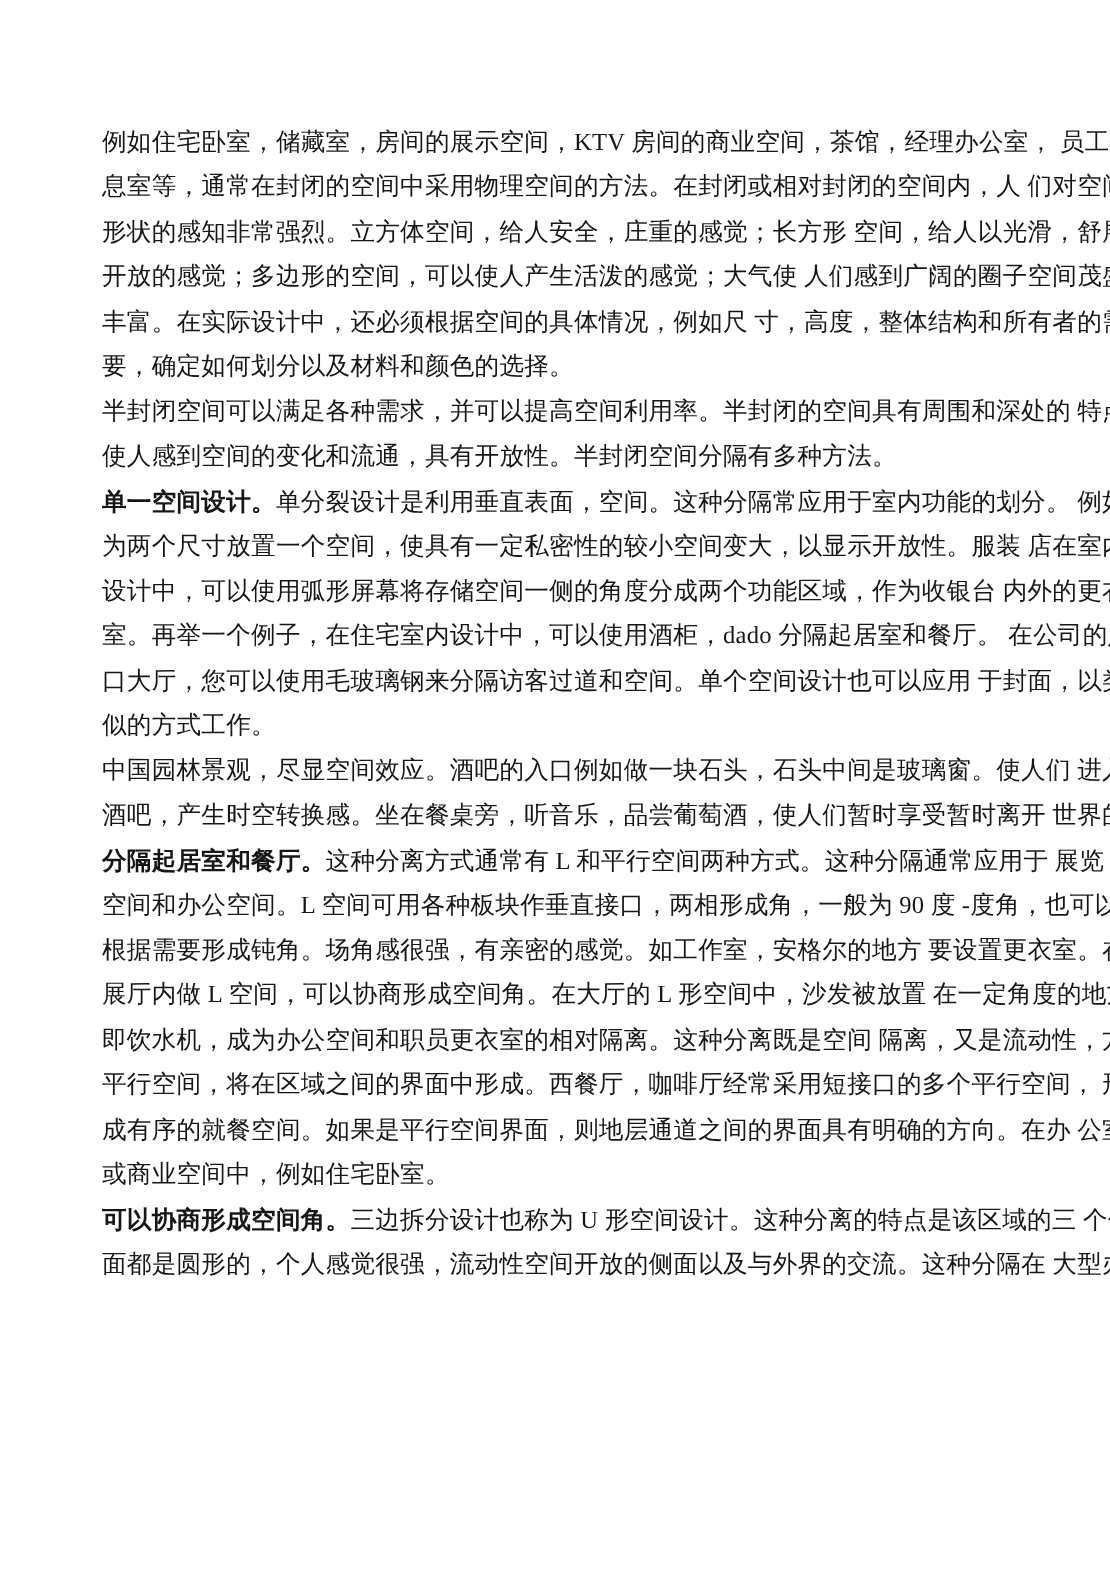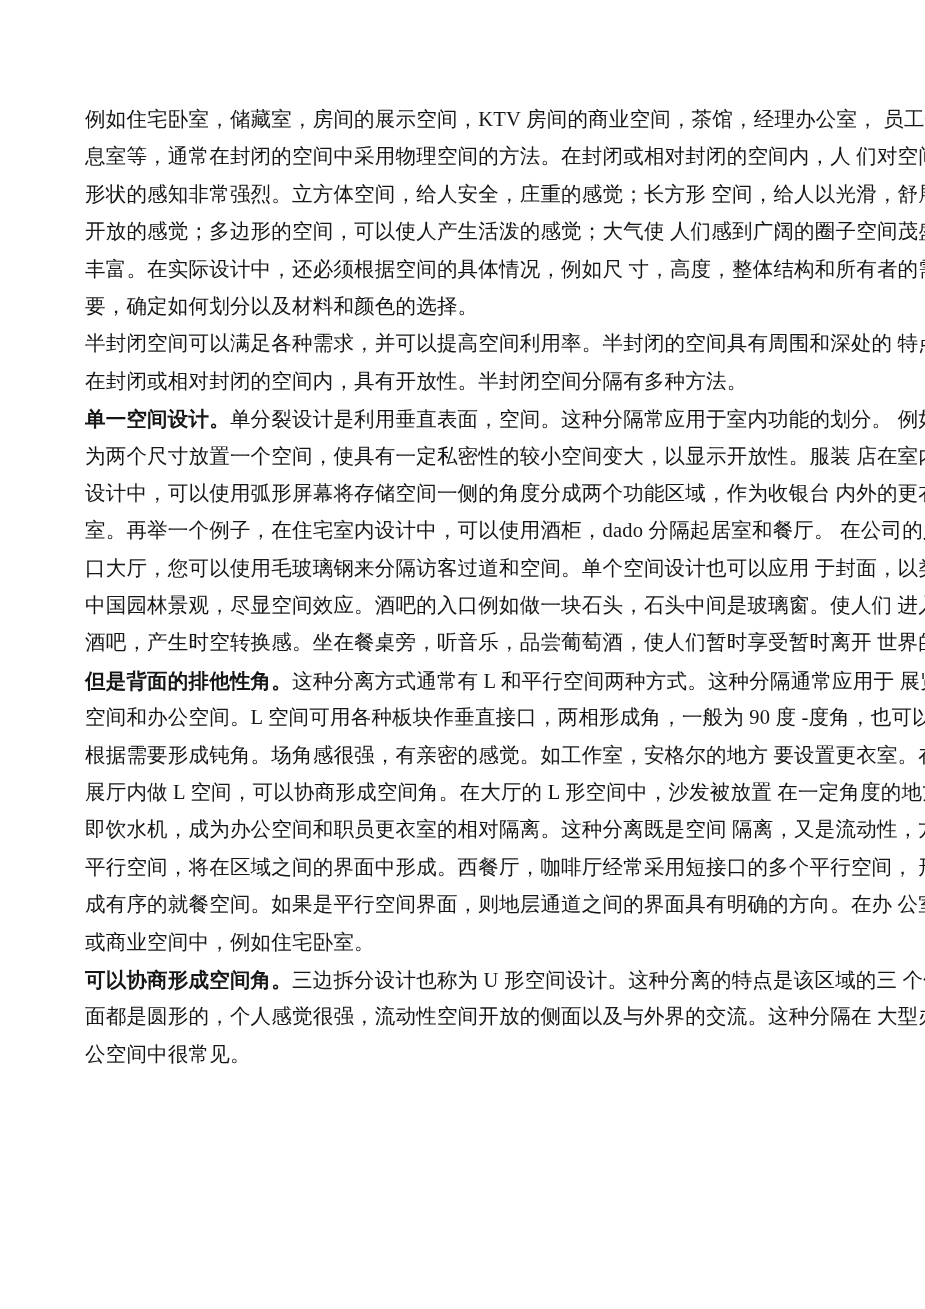--- a/index.html
+++ b/index.html
@@ -48,37 +48,37 @@
 
 <div class="page">
   <div class="line"><span>例如住宅卧室，储藏室，房间的展示空间，KTV 房间的商业空间，茶馆，经理办公室， 员工休</span></div>
   <div class="line"><span>息室等，通常在封闭的空间中采用物理空间的方法。在封闭或相对封闭的空间内，人 们对空间</span></div>
   <div class="line"><span>形状的感知非常强烈。立方体空间，给人安全，庄重的感觉；长方形 空间，给人以光滑，舒展，</span></div>
   <div class="line"><span>开放的感觉；多边形的空间，可以使人产生活泼的感觉；大气使 人们感到广阔的圈子空间茂盛，</span></div>
   <div class="line"><span>丰富。在实际设计中，还必须根据空间的具体情况，例如尺 寸，高度，整体结构和所有者的需</span></div>
   <div class="line last"><span>要，确定如何划分以及材料和颜色的选择。</span></div>
 
   <div class="line"><span>半封闭空间可以满足各种需求，并可以提高空间利用率。半封闭的空间具有周围和深处的 特点，</span></div>
-  <div class="line last"><span>在封闭或相对封闭的空间内，具有开放性。半封闭空间分隔有多种方法。</span></div>
+  <div class="line last"><span>使人感到空间的变化和流通，具有开放性。半封闭空间分隔有多种方法。</span></div>
 
   <div class="line"><span class="b">单一空间设计。</span><span>单分裂设计是利用垂直表面，空间。这种分隔常应用于室内功能的划分。 例如，</span></div>
   <div class="line"><span>为两个尺寸放置一个空间，使具有一定私密性的较小空间变大，以显示开放性。服装 店在室内</span></div>
   <div class="line"><span>设计中，可以使用弧形屏幕将存储空间一侧的角度分成两个功能区域，作为收银台 内外的更衣</span></div>
   <div class="line"><span>室。再举一个例子，在住宅室内设计中，可以使用酒柜，dado 分隔起居室和餐厅。 在公司的入</span></div>
   <div class="line"><span>口大厅，您可以使用毛玻璃钢来分隔访客过道和空间。单个空间设计也可以应用 于封面，以类</span></div>
+  <div class="line last"><span>似的方式工作。</span></div>
 
   <div class="line"><span>中国园林景观，尽显空间效应。酒吧的入口例如做一块石头，石头中间是玻璃窗。使人们 进入</span></div>
   <div class="line"><span>酒吧，产生时空转换感。坐在餐桌旁，听音乐，品尝葡萄酒，使人们暂时享受暂时离开 世界的</span></div>
 
-  <div class="line"><span class="b">但是背面的排他性角。</span><span>这种分离方式通常有 L 和平行空间两种方式。这种分隔通常应用于 展览</span></div>
+  <div class="line"><span class="b">分隔起居室和餐厅。</span><span>这种分离方式通常有 L 和平行空间两种方式。这种分隔通常应用于 展览</span></div>
   <div class="line"><span>空间和办公空间。L 空间可用各种板块作垂直接口，两相形成角，一般为 90 度 -度角，也可以</span></div>
   <div class="line"><span>根据需要形成钝角。场角感很强，有亲密的感觉。如工作室，安格尔的地方 要设置更衣室。在</span></div>
   <div class="line"><span>展厅内做 L 空间，可以协商形成空间角。在大厅的 L 形空间中，沙发被放置 在一定角度的地方，</span></div>
   <div class="line"><span>即饮水机，成为办公空间和职员更衣室的相对隔离。这种分离既是空间 隔离，又是流动性，方</span></div>
 
   <div class="line"><span>平行空间，将在区域之间的界面中形成。西餐厅，咖啡厅经常采用短接口的多个平行空间， 形</span></div>
   <div class="line"><span>成有序的就餐空间。如果是平行空间界面，则地层通道之间的界面具有明确的方向。在办 公室</span></div>
   <div class="line last"><span>或商业空间中，例如住宅卧室。</span></div>
 
   <div class="line"><span class="b">可以协商形成空间角。</span><span>三边拆分设计也称为 U 形空间设计。这种分离的特点是该区域的三 个侧</span></div>
   <div class="line"><span>面都是圆形的，个人感觉很强，流动性空间开放的侧面以及与外界的交流。这种分隔在 大型办</span></div>
-  <div class="line last"><span>公空间中很常见。</span></div>
 </div>
 
 </body></html>

